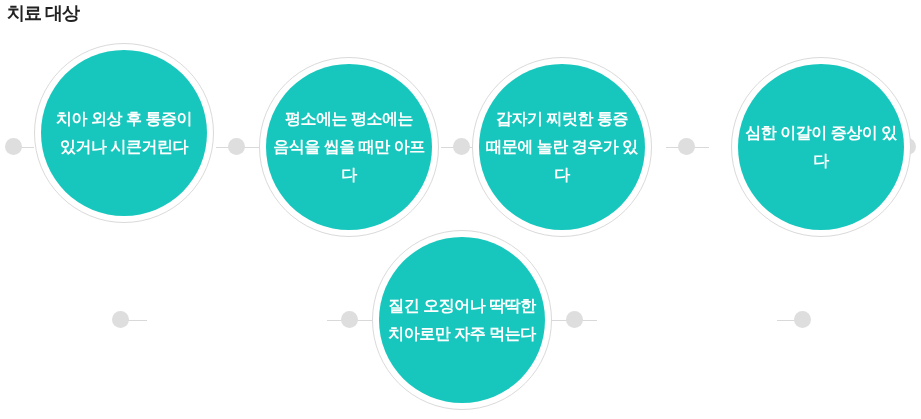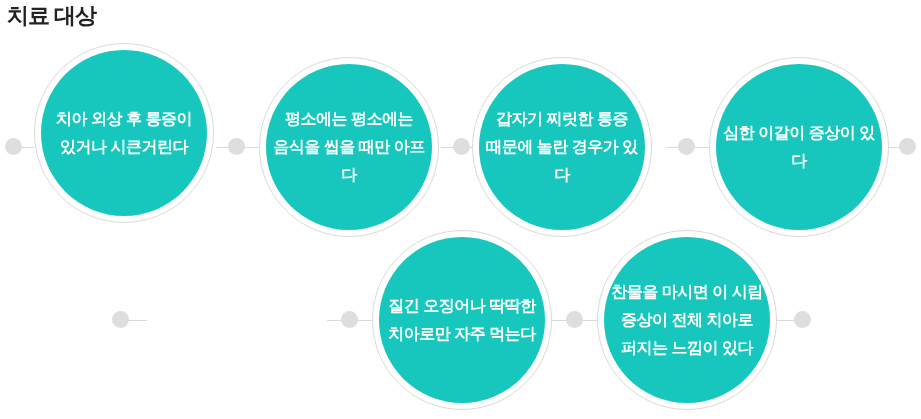--- a/index.html
+++ b/index.html
@@ -21,21 +21,21 @@
     width:921px;
     height:419px;
     background:var(--background);
     overflow:hidden;
   }
   .title{
     position:absolute;
     left:7px;
     top:1px;
     margin:0;
-    font-size:22px;
+    font-size:18px;
     font-weight:700;
     letter-spacing:-1px;
     color:var(--title-color);
   }
   
   .ring{
     position:absolute;
     width:180px;
     height:180px;
     box-sizing:border-box;
@@ -59,21 +59,21 @@
     font-size:16px;
     font-weight:700;
     line-height:28px;
     letter-spacing:-0.5px;
     white-space:pre-line;
   }
   
   .pos1{left:34px;  top:43px;}
   .pos2{left:259px; top:57px;}
   .pos3{left:472px; top:57px;}
-  .pos4{left:709px; top:57px;}
+  .pos4{left:731px; top:57px;}
   .pos5{left:147px; top:230px;}
   .pos6{left:372px; top:230px;}
   .pos7{left:597px; top:230px;}
   .h-line{
     position:absolute;
     height:1px;
     background:var(--connector);
   }
   .dot{
     position:absolute;
@@ -135,21 +135,14 @@
       <span class="circle-text">심한 이갈이 증상이 있다</span>
     </div>
   </div>
 
   <div class="ring pos6">
     <div class="fill">
       <span class="circle-text">질긴 오징어나 딱딱한
 치아로만 자주 먹는다</span>
     </div>
   </div>
-  <div class="ring pos7">
-    <div class="fill">
-      <span class="circle-text">찬물을 마시면 이 시림
-증상이 전체 치아로
-퍼지는 느낌이 있다</span>
-    </div>
-  </div>
 
 </div>
 
 </body></html>

